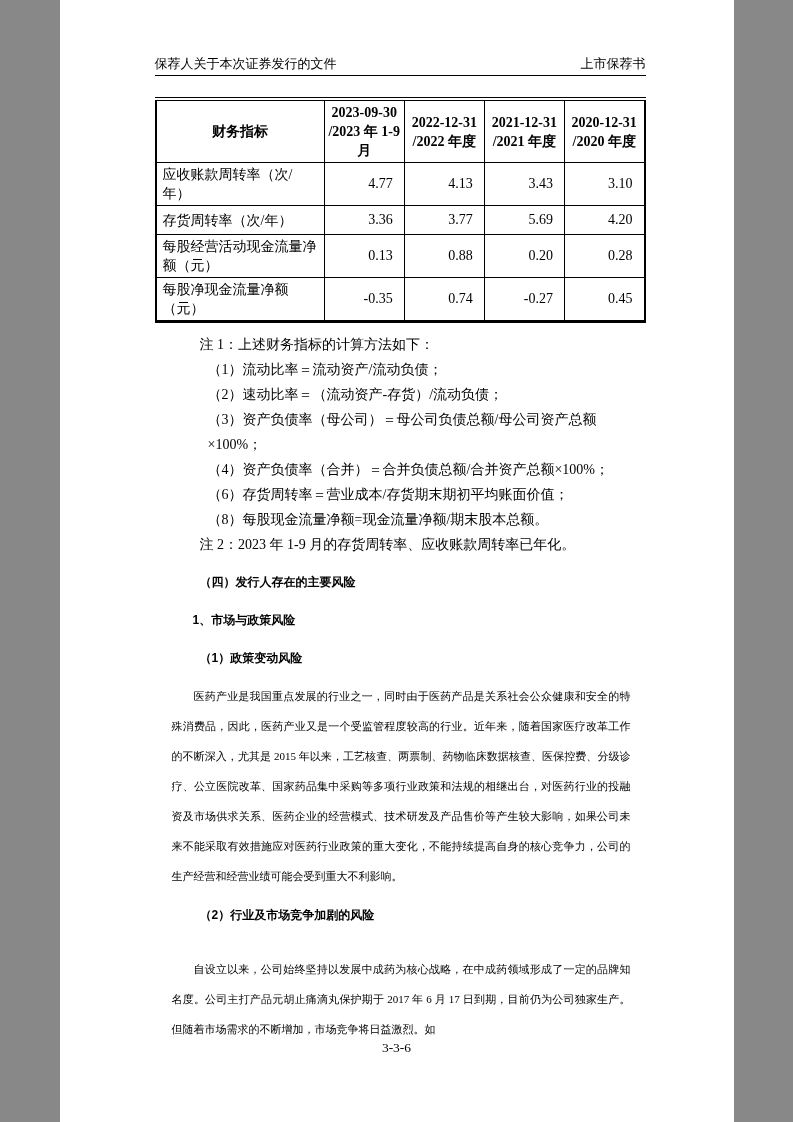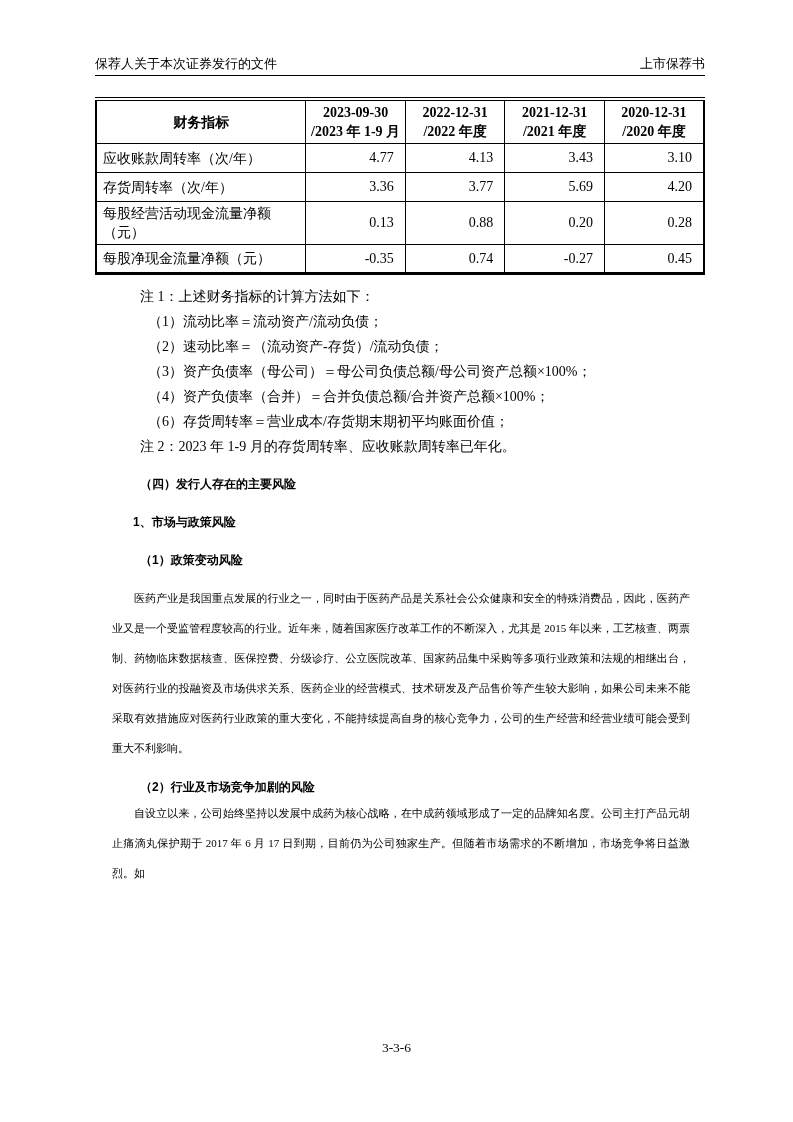--- a/index.html
+++ b/index.html
@@ -1,18 +1,18 @@
 <!DOCTYPE html>
 <html><head>
 <meta charset="utf-8">
 <style>
   * { margin: 0; padding: 0; box-sizing: border-box; }
   html, body { background: #888; }
   .page {
-    width: 793px; height: 1122px;
+    width: 674px; height: 1122px;
     margin: 0 auto;
     background: #ffffff;
     color: #000000;
     font-family: "Liberation Serif", "DejaVu Serif", serif;
     position: relative;
     overflow: hidden;
   }
   .content { padding: 56px 88px 0 95px; }
 
   
@@ -62,21 +62,21 @@
   .hd-num { margin-top: 16px; padding-left: 38px; }
   .hd-sub { margin-top: 16px; padding-left: 45px; }
   .hd-sub2 { margin-top: 13px; padding-left: 45px; }
 
   
   .para {
     font-size: 11px; line-height: 30px;
     text-align: justify; text-indent: 2em;
     margin: 12px 15px 0 17px;
   }
-  .para.p2 { margin-top: 0; }
+  .para.p2 { margin-top: 28px; }
 
   .page-footer {
     position: absolute; left: 0; right: 0; top: 1040px;
     text-align: center; font-size: 13.5px;
   }
 </style>
 </head>
 <body>
 
 <div class="page">
@@ -140,20 +140,21 @@
       </tbody>
     </table>
 
     <div class="notes">
       <div class="note-line note-head">注 1：上述财务指标的计算方法如下：</div>
       <div class="note-line note-item">（1）流动比率＝流动资产/流动负债；</div>
       <div class="note-line note-item">（2）速动比率＝（流动资产-存货）/流动负债；</div>
       <div class="note-line note-item">（3）资产负债率（母公司）＝母公司负债总额/母公司资产总额×100%；</div>
       <div class="note-line note-item">（4）资产负债率（合并）＝合并负债总额/合并资产总额×100%；</div>
       <div class="note-line note-item">（6）存货周转率＝营业成本/存货期末期初平均账面价值；</div>
+      <div class="note-line note-item">（8）每股现金流量净额=现金流量净额/期末股本总额。</div>
       <div class="note-line note-head">注 2：2023 年 1-9 月的存货周转率、应收账款周转率已年化。</div>
     </div>
 
     <div class="hd hd-four">（四）发行人存在的主要风险</div>
     <div class="hd hd-num">1、市场与政策风险</div>
     <div class="hd hd-sub">（1）政策变动风险</div>
 
     <div class="para">医药产业是我国重点发展的行业之一，同时由于医药产品是关系社会公众健康和安全的特殊消费品，因此，医药产业又是一个受监管程度较高的行业。近年来，随着国家医疗改革工作的不断深入，尤其是 2015 年以来，工艺核查、两票制、药物临床数据核查、医保控费、分级诊疗、公立医院改革、国家药品集中采购等多项行业政策和法规的相继出台，对医药行业的投融资及市场供求关系、医药企业的经营模式、技术研发及产品售价等产生较大影响，如果公司未来不能采取有效措施应对医药行业政策的重大变化，不能持续提高自身的核心竞争力，公司的生产经营和经营业绩可能会受到重大不利影响。</div>
 
     <div class="hd hd-sub2">（2）行业及市场竞争加剧的风险</div>

